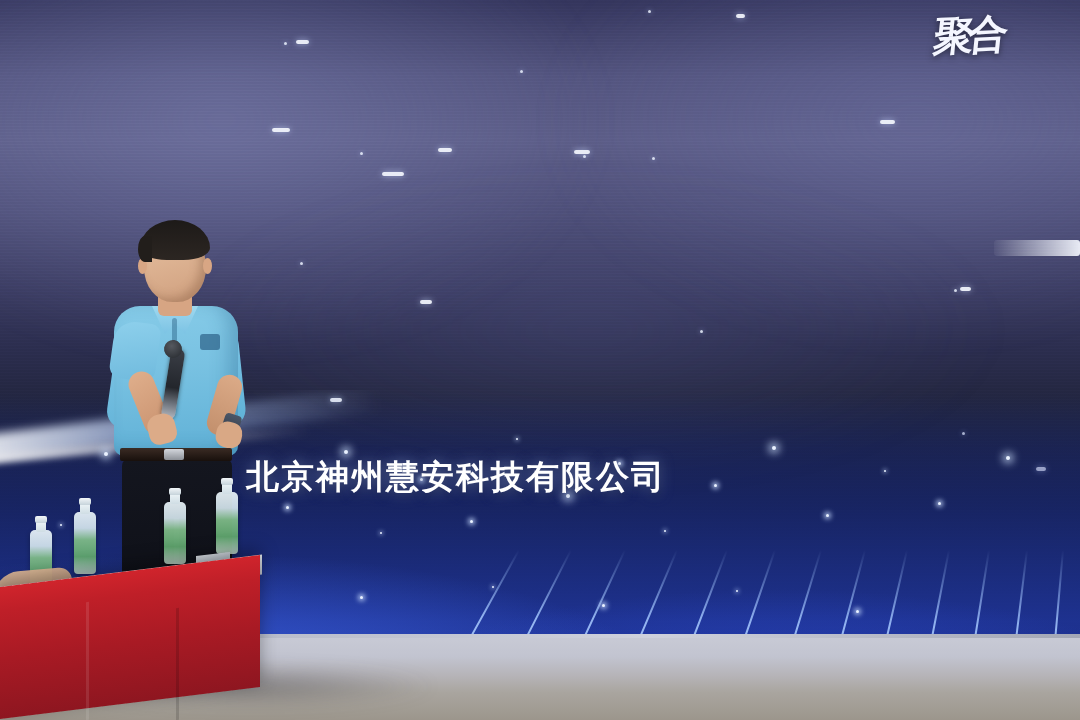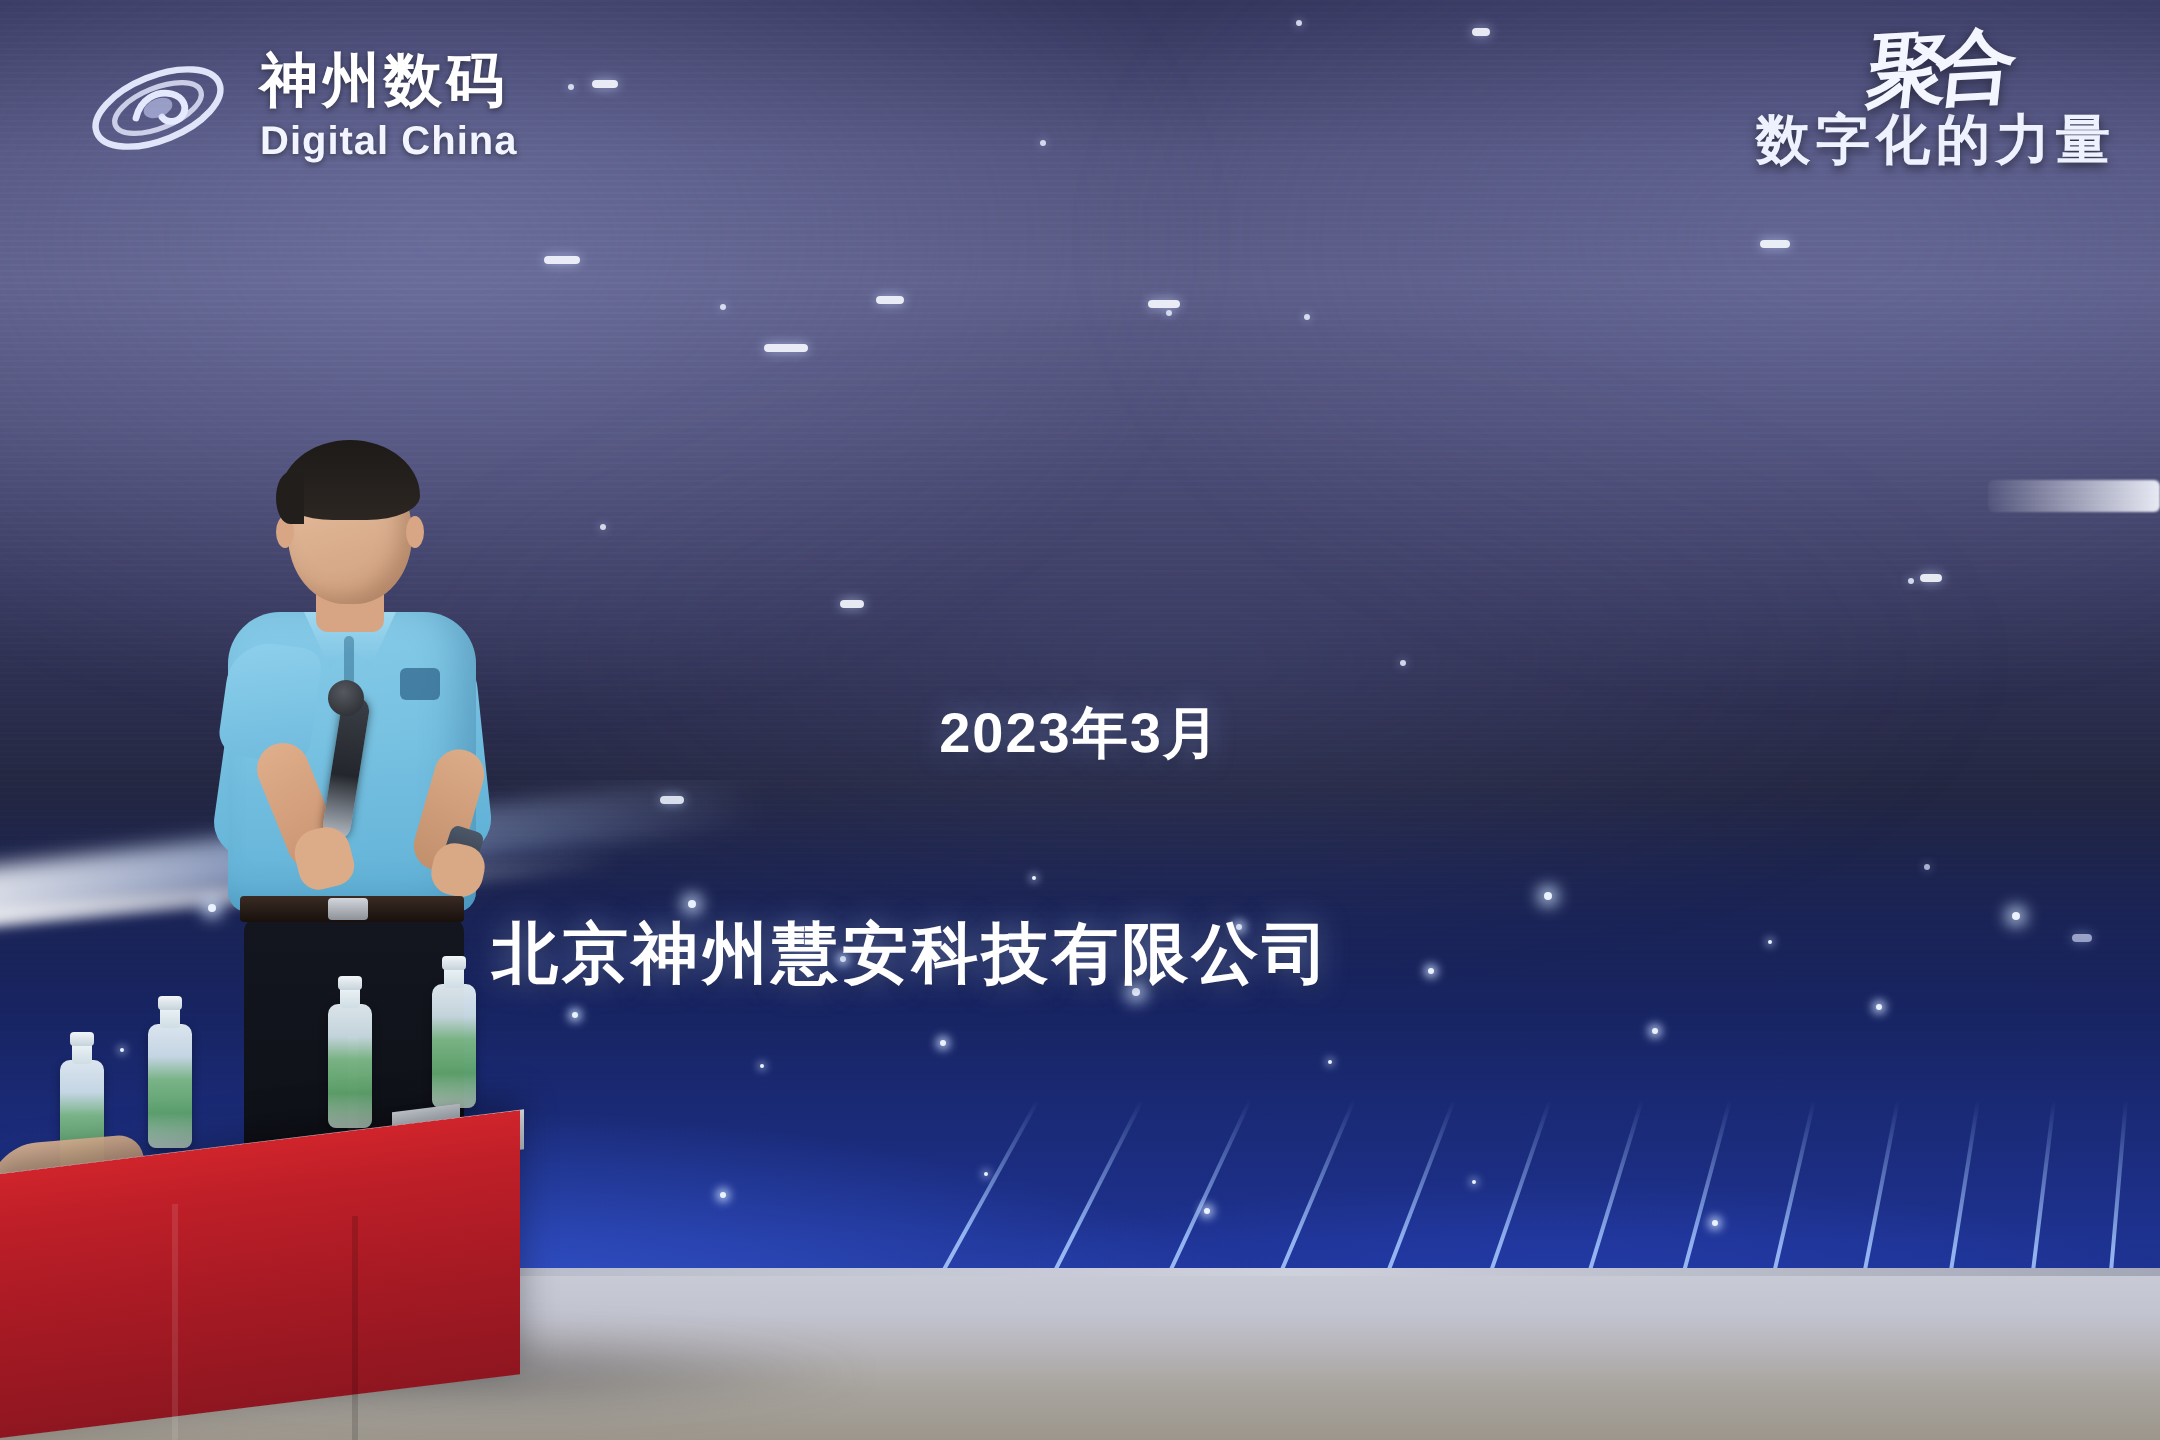--- a/index.html
+++ b/index.html
@@ -491,45 +491,27 @@
     <div class="spark sm" style="left:60px;top:134px;"></div>
     <div class="spark" style="left:132px;top:170px;"></div>
     <div class="spark sm" style="left:248px;top:186px;"></div>
     <div class="spark" style="left:360px;top:206px;"></div>
     <div class="spark sm" style="left:492px;top:196px;"></div>
     <div class="spark" style="left:602px;top:214px;"></div>
     <div class="spark sm" style="left:736px;top:200px;"></div>
     <div class="spark" style="left:856px;top:220px;"></div>
   </div>
 
-  <div class="logo-dc">
-    <span class="dc-mark">
-      <svg viewBox="0 0 74 62" xmlns="http://www.w3.org/2000/svg" aria-hidden="true">
-        <g fill="none" stroke="#e8ecff" stroke-linecap="round">
-          <ellipse cx="37" cy="31" rx="33" ry="16" transform="rotate(-22 37 31)" stroke-width="3.2" opacity=".95"></ellipse>
-          <ellipse cx="37" cy="31" rx="23" ry="10" transform="rotate(-22 37 31)" stroke-width="2.6" opacity=".8"></ellipse>
-          <path d="M26 36c2-9 10-14 18-12 6 1.6 8 7 5 11-2.6 3.4-7.6 3.6-10 .6" stroke-width="3.4" opacity=".98"></path>
-        </g>
-        <ellipse cx="37" cy="31" rx="7.5" ry="4.6" transform="rotate(-22 37 31)" fill="#cfd8ff" opacity=".55"></ellipse>
-      </svg>
-    </span>
-    <span class="dc-words">
-      <span class="dc-cn">神州数码</span>
-      <span class="dc-en">Digital China</span>
-    </span>
-  </div>
 
   <div class="logo-event">
     <div>
       <span class="ev-cal">聚合</span>
     </div>
-    <div class="ev-sub">数字化的力量</div>
   </div>
 
-  <div class="slide-date">2023年3月</div>
   <div class="slide-company">北京神州慧安科技有限公司</div>
 
   <div class="stage-floor">
     <div class="floor-edge"></div>
     <div class="floor-shadow"></div>
   </div>
 
   <div class="presenter">
     <div class="p-legs"></div>
     <div class="p-legsplit"></div>

